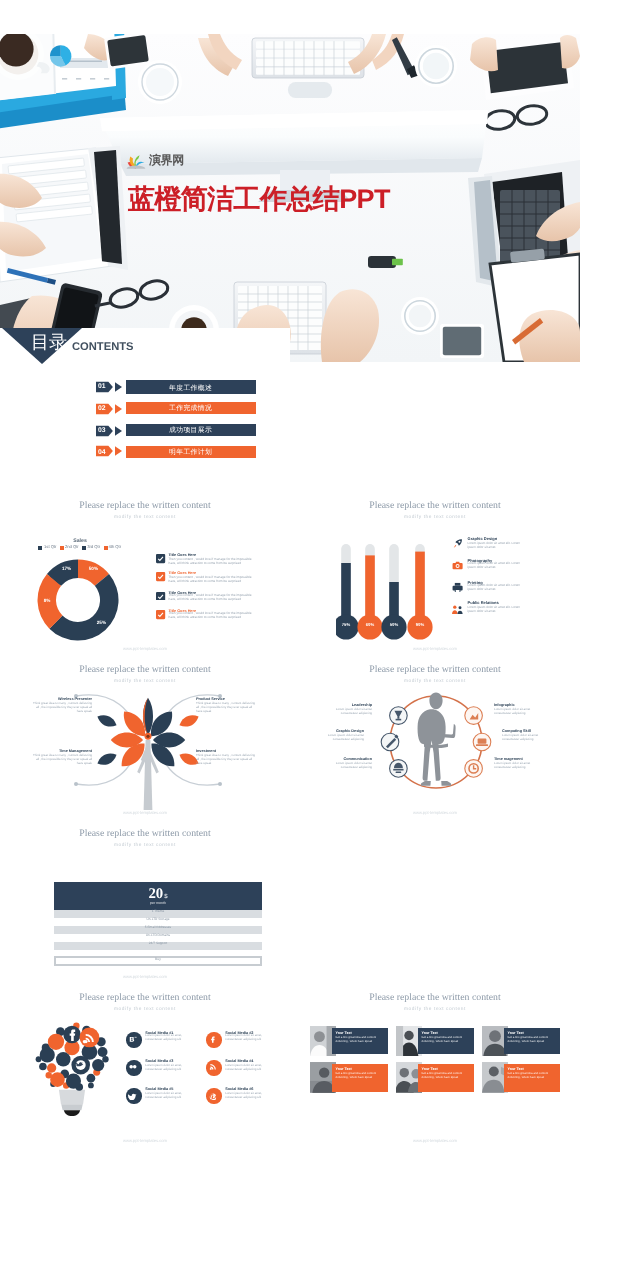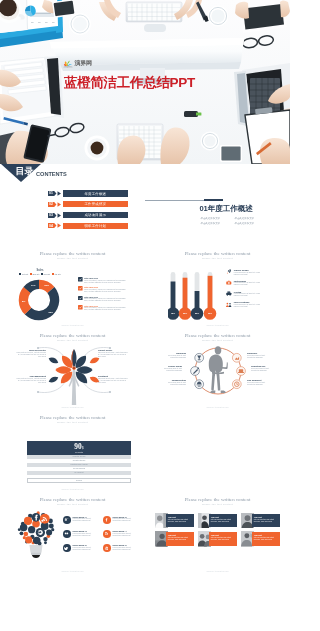--- a/index.html
+++ b/index.html
@@ -6,29 +6,29 @@
   html,body{width:290px;height:631px;background:#fff;overflow:hidden}
   body{font-family:"Liberation Sans",sans-serif}
   .page{width:290px;height:631px;position:relative;background:#fff}
   .slide{position:absolute;background:#fff;overflow:hidden}
   .s-half{width:145px;height:82px}
   .ttl{font-family:"Liberation Serif",serif;font-size:4.9px;color:#8d9aa8;text-align:center;letter-spacing:0;font-weight:normal}
   .sub{font-size:2.4px;color:#c3cbd2;text-align:center;letter-spacing:.3px}
   .foot{position:absolute;bottom:2.5px;left:0;width:100%;text-align:center;font-size:2.1px;color:#d3d9de}
 
   
-  #titleSlide{left:0;top:0;width:290px;height:164px;background:#86efac;overflow:hidden}
+  #titleSlide{left:0;top:17px;width:290px;height:164px;background:#86efac;overflow:hidden}
   .logo-wrap{position:absolute;left:63px;top:59px;display:flex;align-items:center;gap:1.5px;z-index:40}
   .logo-fan{width:10px;height:8px;position:relative;overflow:hidden}
   .logo-txt{font-size:6px;color:#5a5a5a;font-weight:bold;letter-spacing:-.2px}
   .main-title{position:absolute;left:64px;top:74px;font-size:13.5px;font-weight:bold;color:#cc1f27;letter-spacing:-0.3px;z-index:40;white-space:nowrap}
 
   
   .toc-banner{position:absolute;left:1px;top:0px}
-  .toc-cn{position:absolute;left:15.5px;top:2.6px;font-size:9px;font-weight:bold;color:#fff;letter-spacing:0;line-height:9.4px;white-space:nowrap}
+  .toc-cn{position:absolute;left:15.5px;top:2.6px;font-size:9px;font-weight:normal;color:#fff;letter-spacing:0;line-height:9.4px;white-space:nowrap}
   .toc-en{position:absolute;left:36px;top:6.6px;font-size:5.6px;font-weight:bold;color:#41505f;letter-spacing:0;line-height:6.4px}
   .toc-list{position:absolute;left:48px;top:26px;width:80px}
   .toc-row{position:relative;height:7px;margin-bottom:3.8px;display:flex;align-items:center}
   .toc-arrow{width:13px;height:7px;flex:0 0 auto}
   .toc-num{position:absolute;left:1px;top:1.4px;font-size:3.4px;font-weight:bold;color:#fff;line-height:4.4px}
   .toc-bar{flex:1;height:6.2px;margin-left:1.6px;display:flex;align-items:center;justify-content:center}
   .toc-bar.navy{background:#2d4159}
   .toc-bar.orange{background:#f0642e}
   .toc-bar span{font-size:3.4px;color:#fff;letter-spacing:.2px}
 
@@ -429,31 +429,20 @@
             <path d="M14.6 0.4 L20 4 L14.6 7.6 Z" fill="#f0642e"></path>
         </svg>
         <span class="toc-num">04</span>
         <div class="toc-bar orange">
             <span>明年工作计划</span>
           </div>
       </div>
     </div>
   </div>
 
-  <div class="slide s-half" id="sec1" style="left:145px;top:164px">
-    <div class="sec-line"></div>
-    <div class="sec-line-bold"></div>
-    <div class="sec-title">01年度工作概述</div>
-    <div class="sec-bullets">
-      <span>单击此处添加文字</span>
-      <span>单击此处添加文字</span>
-      <span>单击此处添加文字</span>
-      <span>单击此处添加文字</span>
-    </div>
-  </div>
 
   <div class="slide s-half" id="donut" style="left:0;top:246px">
     <div class="ttl" style="margin-top:5px">Please replace the written content</div>
     <div class="sub" style="margin-top:1px">modify the text content</div>
     <div class="chart-label">Sales</div>
     <div class="chart-legend">
       <span class="lg">
           <i class="sw n"></i>
           <b>1st Qtr</b>
         </span>
@@ -744,31 +733,31 @@
     <div class="foot">www.ppt-templates.com</div>
   </div>
 
   <div class="slide s-half" id="pricing" style="left:0;top:410px">
     <div class="ttl" style="margin-top:5px">Please replace the written content</div>
     <div class="sub" style="margin-top:1px">modify the text content</div>
     <div class="pr-wrap">
       <div class="pr-col">
         <div class="pr-head navy">
           <div class="pr-price">
-              <b>90</b>
+              <b>20</b>
               <i>$</i>
             </div>
           <div class="pr-per">per month</div>
         </div>
-        <div class="pr-f a">Unlimited Themes</div>
-        <div class="pr-f b">Unlimited Storage</div>
-        <div class="pr-f a">Unlimited Email Address</div>
+        <div class="pr-f a">1 Theme</div>
+        <div class="pr-f b">Un-LTD Storage</div>
+        <div class="pr-f a">5 Email Addresses</div>
         <div class="pr-f b">Un-LTD Domains</div>
         <div class="pr-f a">24/7 Support</div>
-        <div class="pr-btn">Popular</div>
+        <div class="pr-btn">Buy</div>
       </div>
     </div>
     <div class="foot">www.ppt-templates.com</div>
   </div>
 
 
   <div class="slide s-half" id="social" style="left:0;top:492px">
     <div class="ttl" style="margin-top:5px">Please replace the written content</div>
     <div class="sub" style="margin-top:1px">modify the text content</div>
     <svg class="bulb-svg" viewBox="0 0 60 66">

